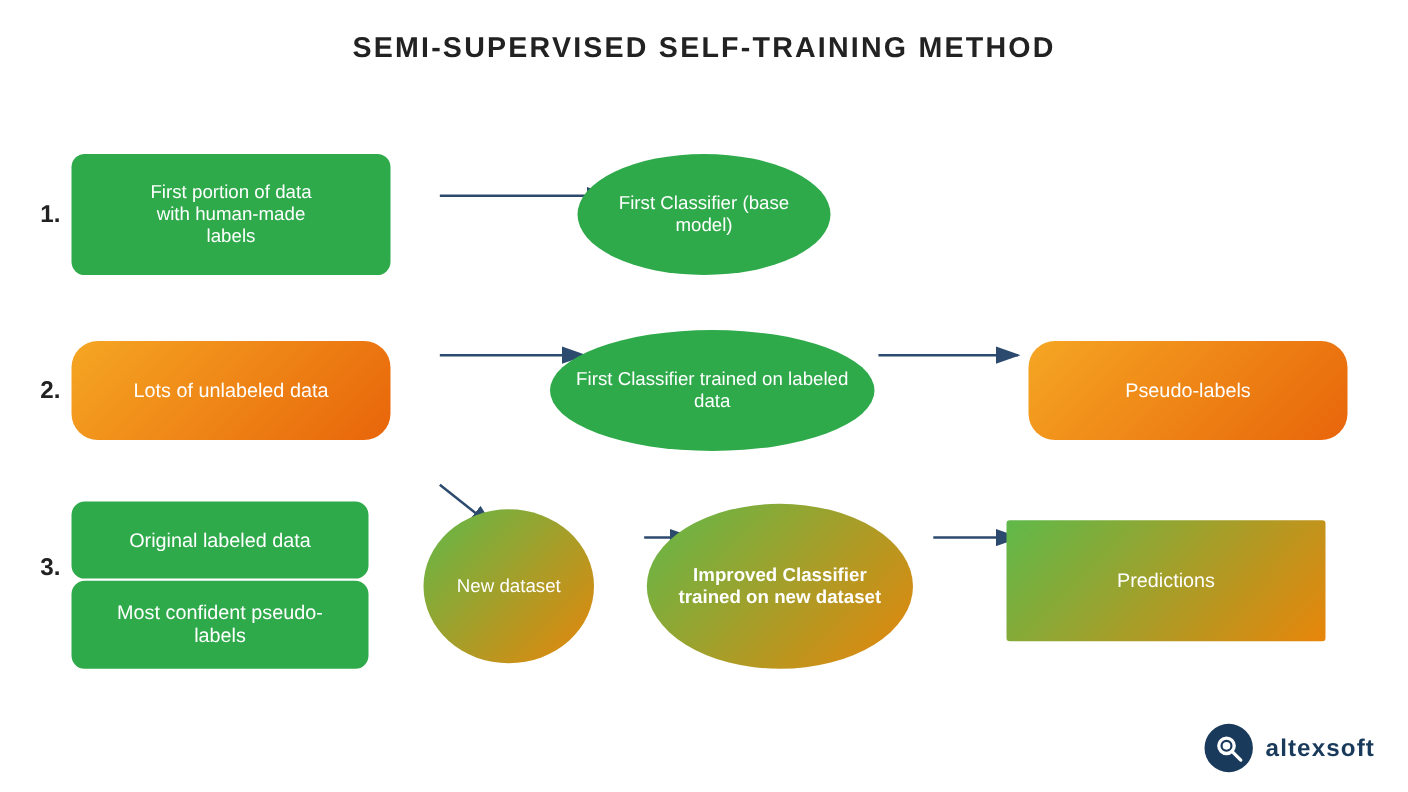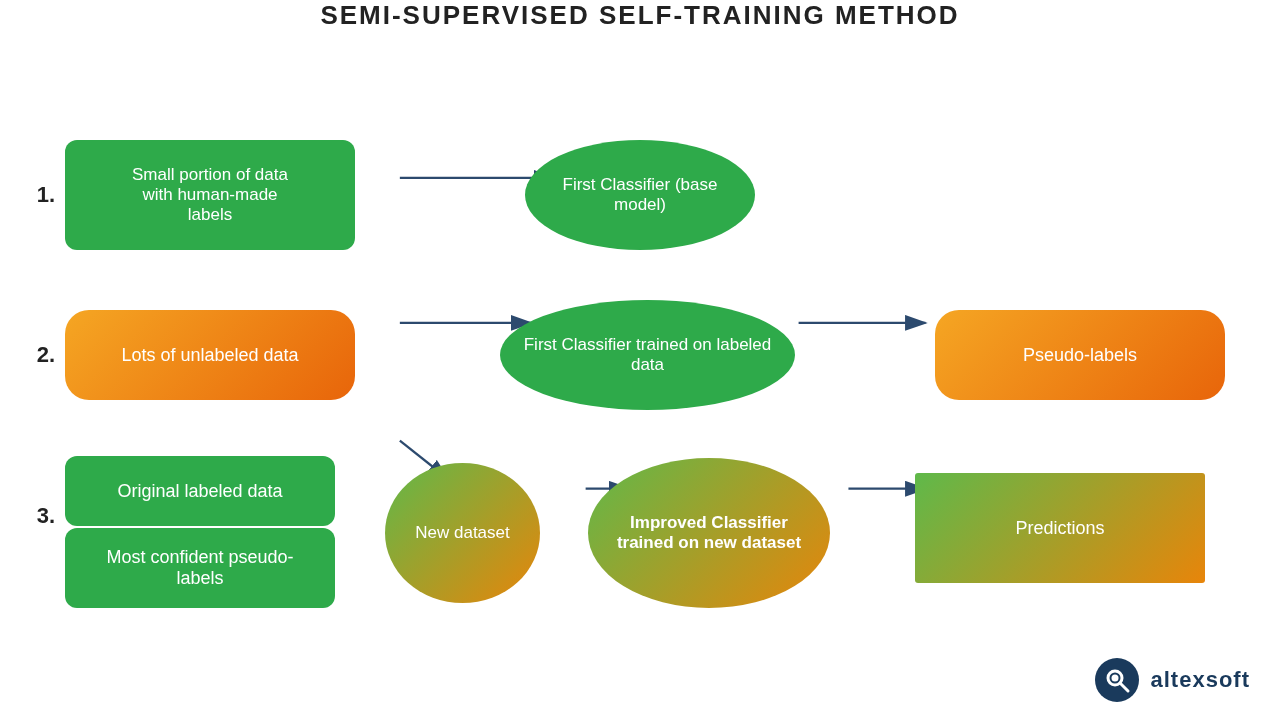--- a/index.html
+++ b/index.html
@@ -7,20 +7,21 @@
       width: 1280px;
       height: 720px;
       background: #fff;
       font-family: 'Segoe UI', Arial, sans-serif;
       overflow: hidden;
       position: relative;
     }
 
     .title {
       text-align: center;
+      padding-top: 28px;
       font-size: 26px;
       font-weight: 700;
       letter-spacing: 2px;
       color: #222;
     }
 
     .diagram {
       position: absolute;
       top: 80px;
       left: 0;
@@ -186,21 +187,21 @@
 
     <line x1="375" y1="488" x2="428" y2="462" stroke="#2c4a6e" stroke-width="2.5" marker-end="url(#arrow)"></line>
 
     <line x1="580" y1="451" x2="628" y2="451" stroke="#2c4a6e" stroke-width="2.5" marker-end="url(#arrow)"></line>
 
     <line x1="870" y1="451" x2="955" y2="451" stroke="#2c4a6e" stroke-width="2.5" marker-end="url(#arrow)"></line>
   </svg>
 
   <div class="row" style="top: 60px; left: 0;">
     <div class="row-num">1.</div>
-    <div class="box-green" style="width:290px; height:110px; white-space:pre-line; font-size:17px;">Small portion of data
+    <div class="box-green" style="width:290px; height:110px; white-space:pre-line; font-size:17px;">First portion of data
 with human-made
 labels</div>
 
     <div style="width:170px;"></div>
     <div class="ellipse-green" style="width:230px; height:110px;">First Classifier
 (base model)</div>
   </div>
 
   <div class="row" style="top: 220px; left: 0;">
     <div class="row-num">2.</div>

